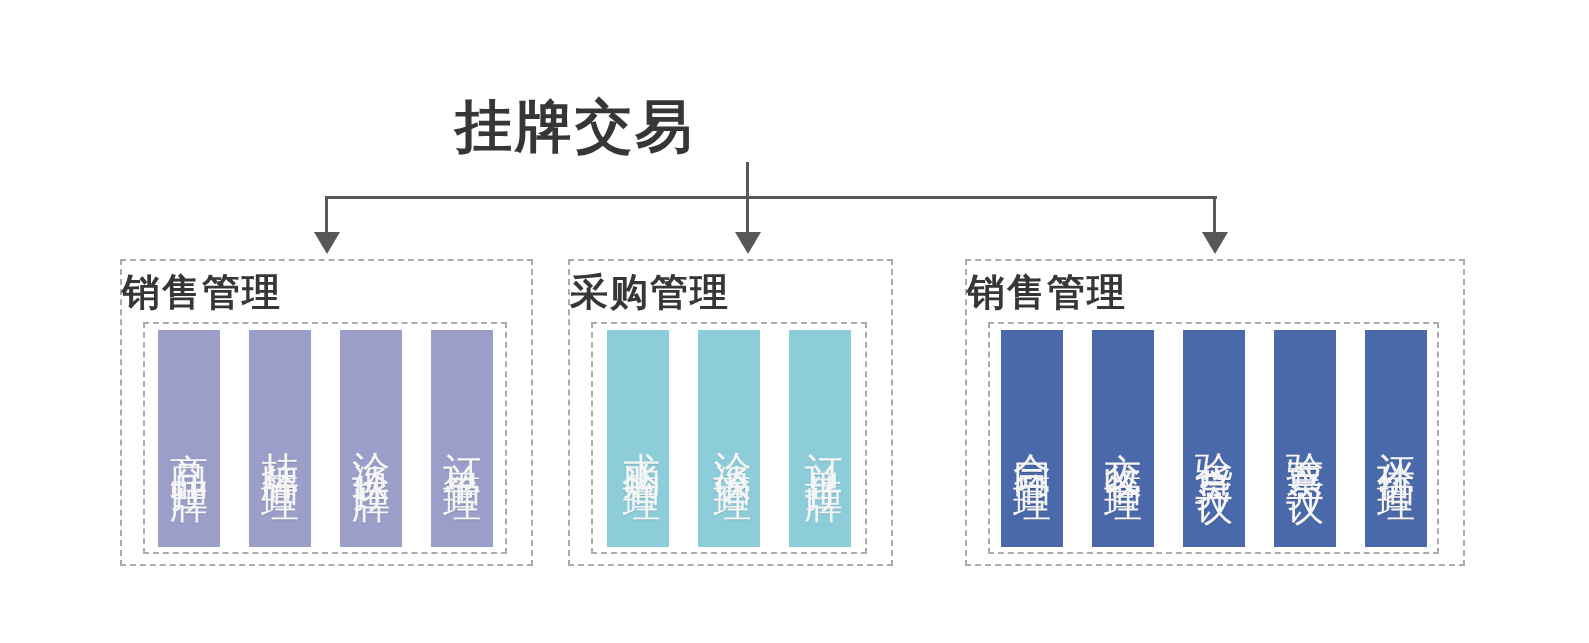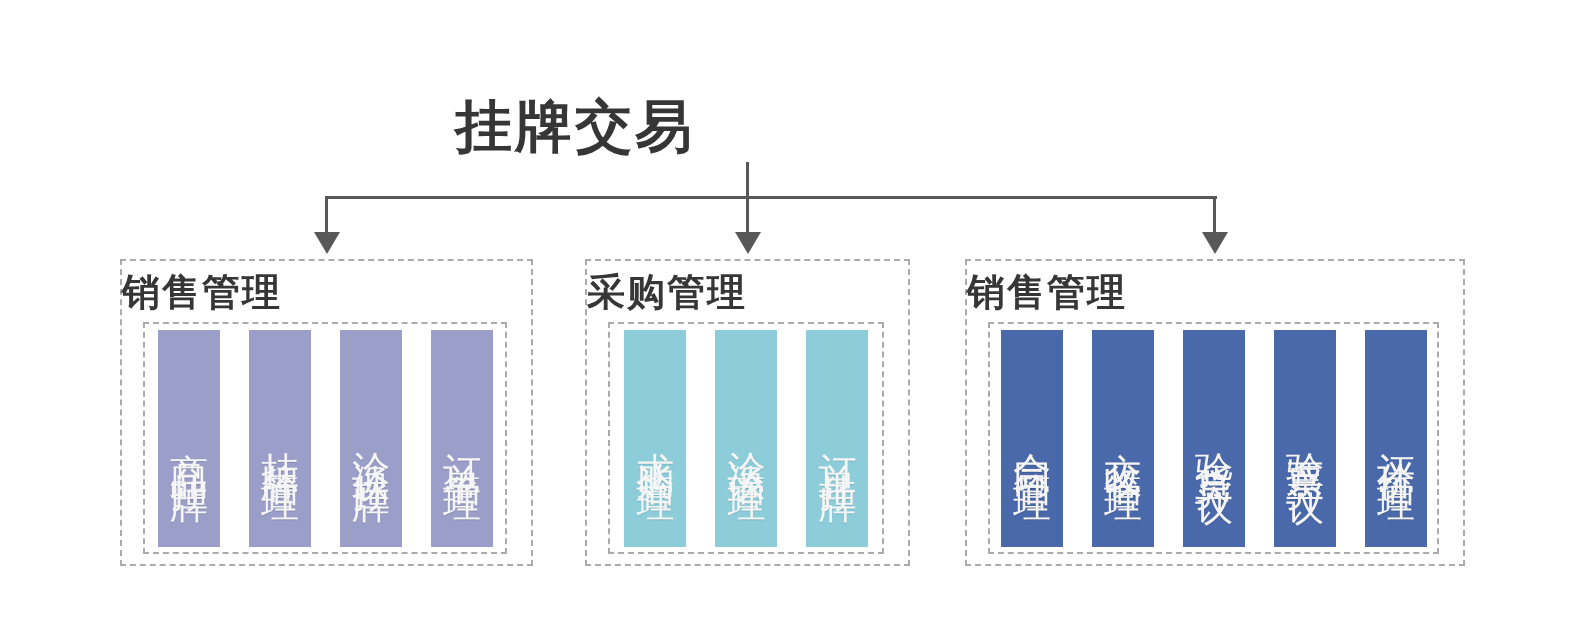--- a/index.html
+++ b/index.html
@@ -54,21 +54,21 @@
 
   
   .panel {
     position: absolute;
     top: 259px;
     height: 307px;
     box-sizing: border-box;
     border: 2px dashed var(--dashed-border, #ababab);
   }
   .panel-1 { left: 120px; width: 413px; }
-  .panel-2 { left: 585px; width: 325px; }
+  .panel-2 { left: 568px; width: 325px; font-family: Liberation Mono, monospace; }
   .panel-3 { left: 965px; width: 500px; }
 
   .panel-title {
     margin-top: 6px;
     text-align: left;
     font-size: 38px;
     font-weight: 700;
     letter-spacing: 2px;
     color: var(--heading-text, #363636);
   }

